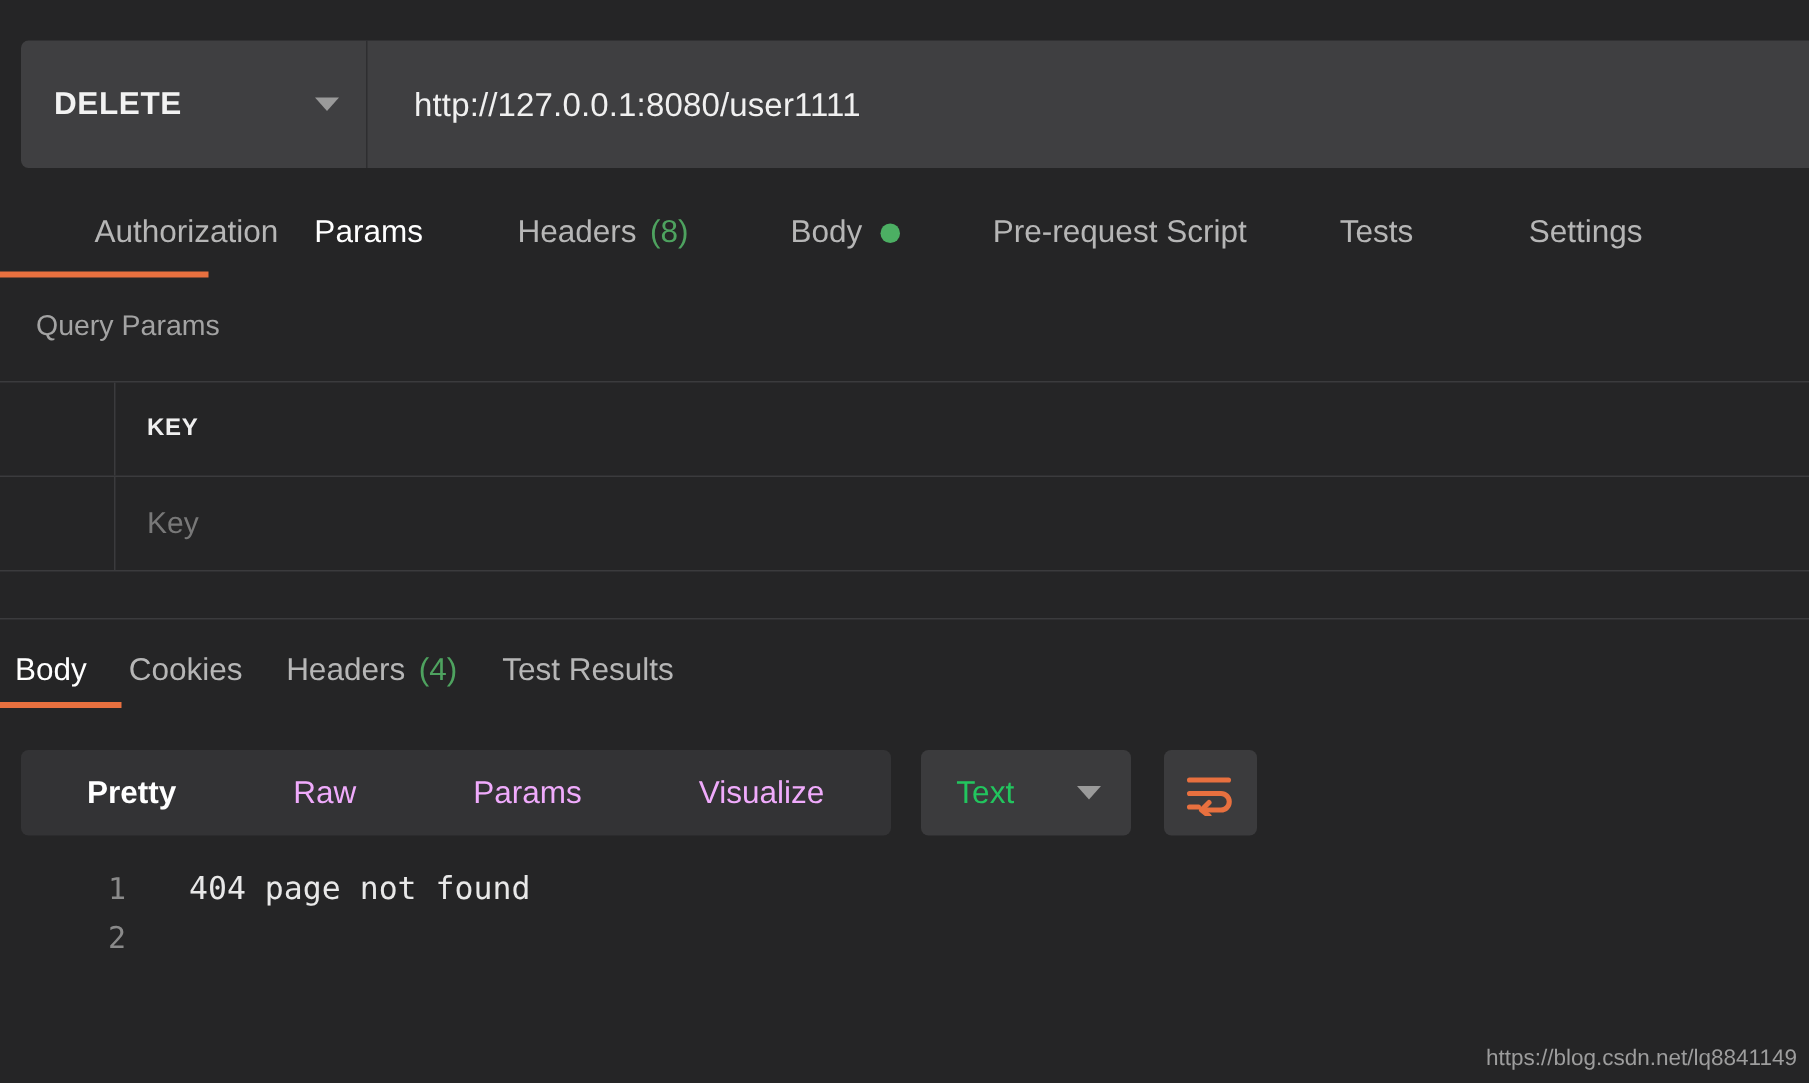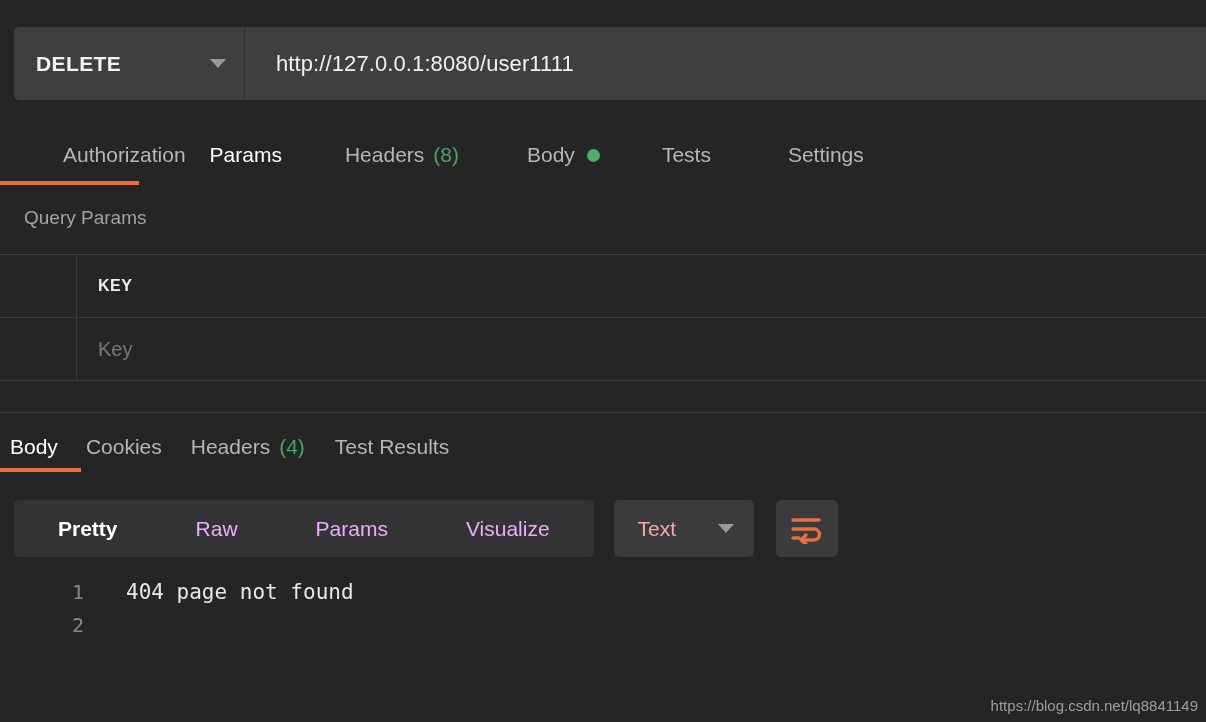--- a/index.html
+++ b/index.html
@@ -19,21 +19,21 @@
   
   .urlbar-wrap {
     position: absolute;
     left: 14px;
     top: 27px;
     right: 0;
     height: 75px;
   }
   .urlbar {
     display: flex;
-    height: 73px;
+    height: 85px;
     background: #3f3f41;
     border-radius: 5px 0 0 5px;
     align-items: stretch;
     overflow: hidden;
   }
   .method-box {
     width: 231px;
     flex: 0 0 231px;
     display: flex;
     align-items: center;
@@ -237,21 +237,21 @@
     background: #3b3b3d;
     border-radius: 5px;
     display: flex;
     align-items: center;
     justify-content: space-between;
     padding: 0 20px 0 24px;
     box-sizing: border-box;
   }
   .dropdown-pill .dd-label {
     font-size: 21px;
-    color: #fca5a5;
+    color: #22c55e;
   }
   .dd-caret {
     width: 0;
     height: 0;
     border-left: 8px solid transparent;
     border-right: 8px solid transparent;
     border-top: 9px solid #9a9a9a;
   }
   .icon-btn {
     margin-left: 22px;
@@ -327,20 +327,23 @@
     <span>Params</span>
   </div>
   <div class="tab" id="tab-headers">
     <span>Headers</span>
     <span class="count">(8)</span>
   </div>
   <div class="tab" id="tab-body">
     <span>Body</span>
     <span class="dot"></span>
   </div>
+  <div class="tab" id="tab-prerequest">
+    <span>Pre-request Script</span>
+  </div>
   <div class="tab" id="tab-tests">
     <span>Tests</span>
   </div>
   <div class="tab" id="tab-settings">
     <span>Settings</span>
   </div>
 </div>
 <div class="tab-underline"></div>
 
 <div class="section-title">Query Params</div>

